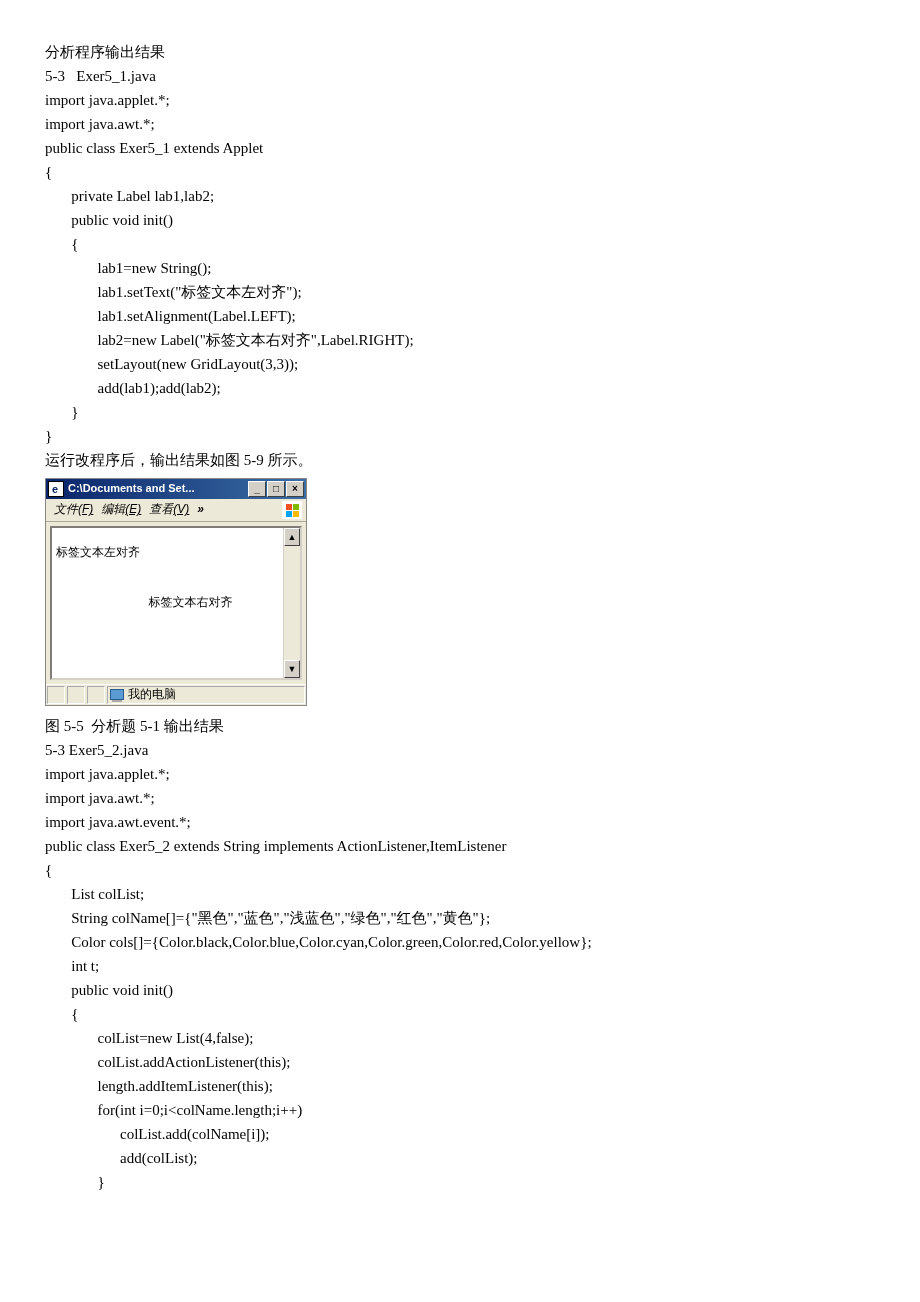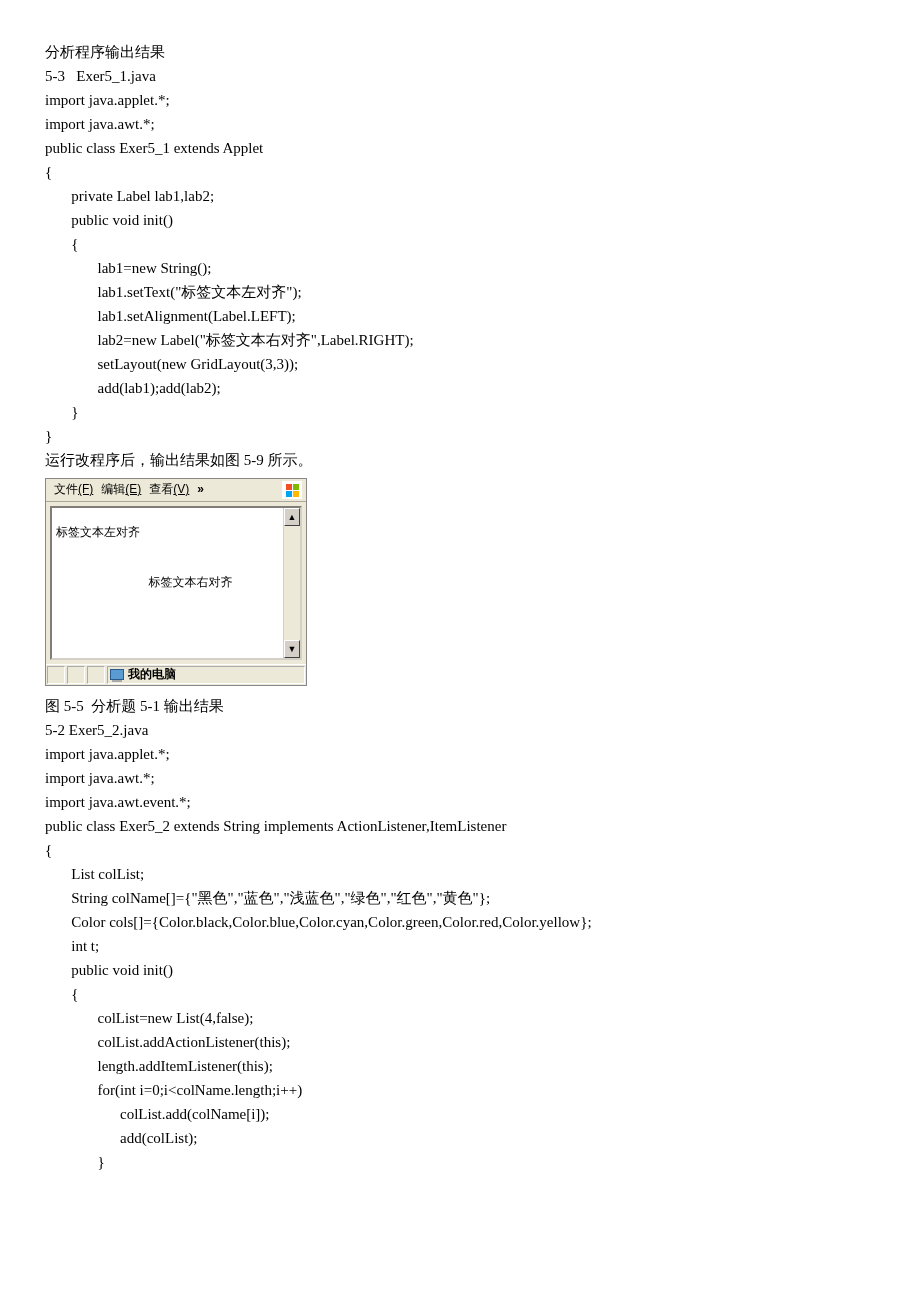--- a/index.html
+++ b/index.html
@@ -75,20 +75,21 @@
     font-weight: bold;
     color: #000;
   }
   .menubar {
     background: #ece9d8;
     height: 22px;
     display: flex;
     align-items: center;
     padding: 0 4px;
     border-bottom: 1px solid #aca899;
+    font-style: italic;
   }
   .menu-item {
     padding: 0 4px;
     font-size: 12px;
   }
   .menu-item .ul { text-decoration: underline; }
   .menu-chev {
     padding: 0 4px;
     font-weight: bold;
   }
@@ -151,21 +152,20 @@
     background: #ece9d8;
     border-top: 1px solid #fff;
     display: flex;
     align-items: center;
     font-size: 12px;
   }
   .status-seg {
     height: 16px;
     border: 1px inset #fff;
     margin: 4px 1px;
-    font-weight: bold;
   }
   .status-seg.small { width: 16px; }
   .status-seg.main {
     flex: 1;
     display: flex;
     align-items: center;
     padding-left: 2px;
     gap: 4px;
   }
   .pc-icon {
@@ -210,20 +210,27 @@
 <div class="text-line">              lab1.setText("标签文本左对齐");</div>
 <div class="text-line">              lab1.setAlignment(Label.LEFT);</div>
 <div class="text-line">              lab2=new Label("标签文本右对齐",Label.RIGHT);</div>
 <div class="text-line">              setLayout(new GridLayout(3,3));</div>
 <div class="text-line">              add(lab1);add(lab2);</div>
 <div class="text-line">       }</div>
 <div class="text-line">}</div>
 <div class="text-line">运行改程序后，输出结果如图 5-9 所示。</div>
 
 <div class="applet-window">
+  <div class="titlebar">
+    <div class="titlebar-icon"></div>
+    <div class="titlebar-text">C:\Documents and Set...</div>
+    <div class="win-btn">_</div>
+    <div class="win-btn">□</div>
+    <div class="win-btn">×</div>
+  </div>
   <div class="menubar">
     <div class="menu-item"><span>文件</span><span class="ul">(F)</span></div>
     <div class="menu-item"><span>编辑</span><span class="ul">(E)</span></div>
     <div class="menu-item"><span>查看</span><span class="ul">(V)</span></div>
     <div class="menu-chev">»</div>
     <div class="menu-logo">
       <div class="flag-sq" style="background:#f25022"></div>
       <div class="flag-sq" style="background:#7fba00"></div>
       <div class="flag-sq" style="background:#00a4ef"></div>
       <div class="flag-sq" style="background:#ffb900"></div>
@@ -250,21 +257,21 @@
     <div class="status-seg small"></div>
     <div class="status-seg small"></div>
     <div class="status-seg main">
       <div class="pc-icon"></div>
       <span>我的电脑</span>
     </div>
   </div>
 </div>
 
 <div class="text-line">图 5-5  分析题 5-1 输出结果</div>
-<div class="text-line">5-2 Exer5_2.java</div>
+<div class="text-line">5-3 Exer5_2.java</div>
 <div class="text-line">import java.applet.*;</div>
 <div class="text-line">import java.awt.*;</div>
 <div class="text-line">import java.awt.event.*;</div>
 <div class="text-line">public class Exer5_2 extends String implements ActionListener,ItemListener</div>
 <div class="text-line">{</div>
 <div class="text-line">       List colList;</div>
 <div class="text-line">       String colName[]={"黑色","蓝色","浅蓝色","绿色","红色","黄色"};</div>
 <div class="text-line">       Color cols[]={Color.black,Color.blue,Color.cyan,Color.green,Color.red,Color.yellow};</div>
 <div class="text-line">       int t;</div>
 <div class="text-line">       public void init()</div>

